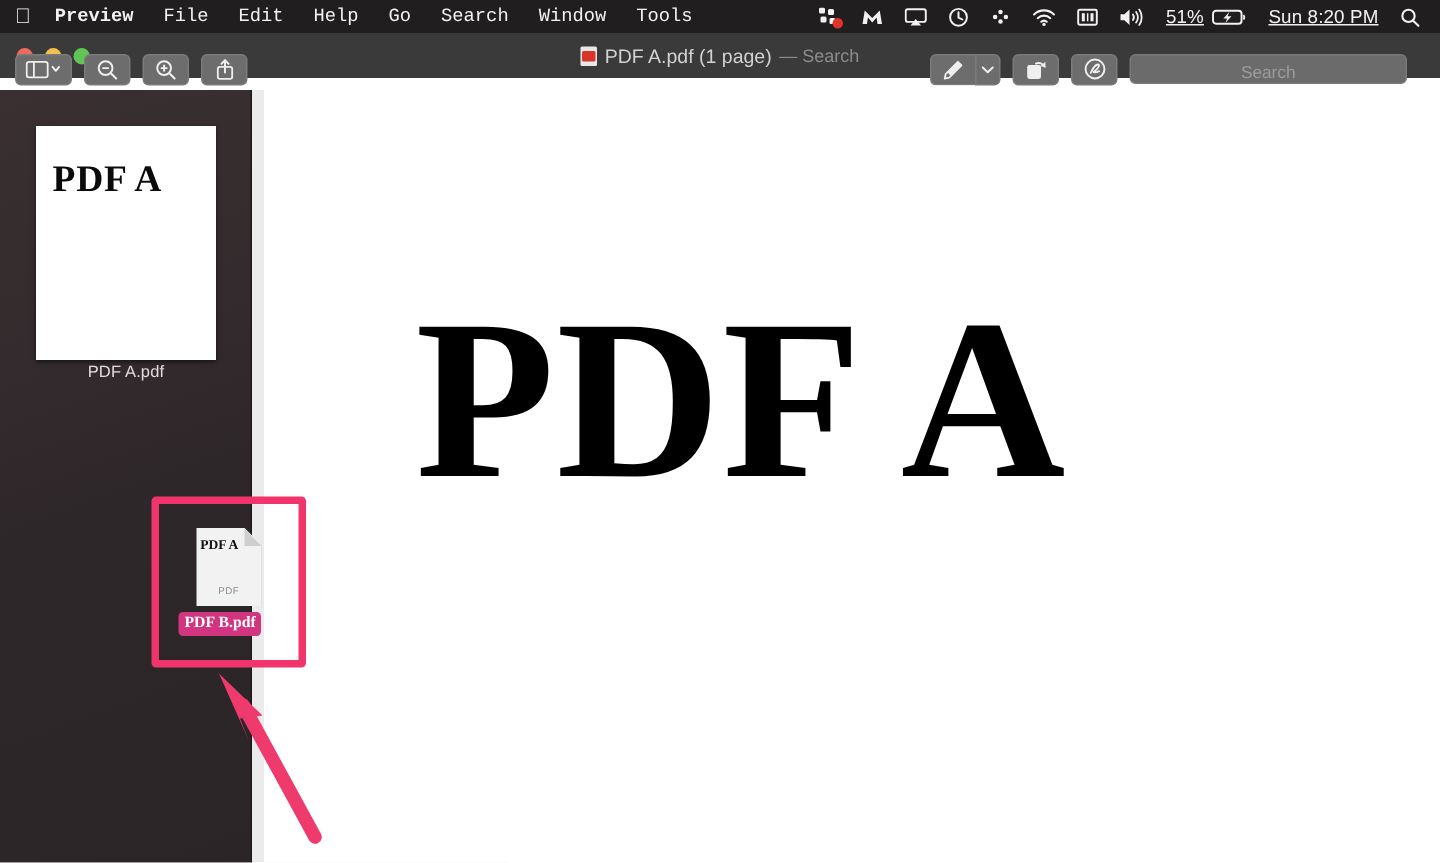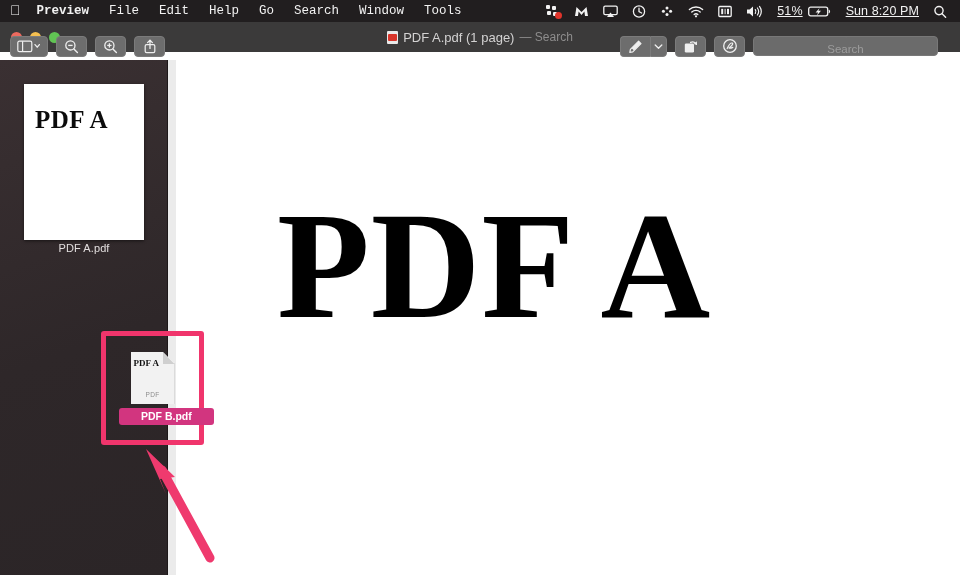--- a/index.html
+++ b/index.html
@@ -155,21 +155,21 @@
     font-weight: bold; font-size: 9px; color: #111; white-space: nowrap;
   }
   .file-icon .kind {
     position: absolute; left: 0; right: 0; bottom: 6px; text-align: center;
     font-size: 6.5px; color: #8d8d8d; letter-spacing: .3px;
   }
   .drag-name {
     position: absolute; left: 119px; top: 408px;
     background: #d2357f; color: #ffffff;
     font-size: 10.5px; font-weight: bold;
-    padding: 2px 22px 3px; border-radius: 3px; white-space: nowrap;
+    padding: 2px 4px 3px; border-radius: 3px; white-space: nowrap; font-family: Liberation Serif, serif;
   }
 
   .arrow-layer {
     position: absolute; left: 0; top: 0; width: 960px; height: 575px;
     pointer-events: none;
   }
 
   
   .canvas {
     position: absolute; left: 168px; top: 0; right: 0; height: 515px;

